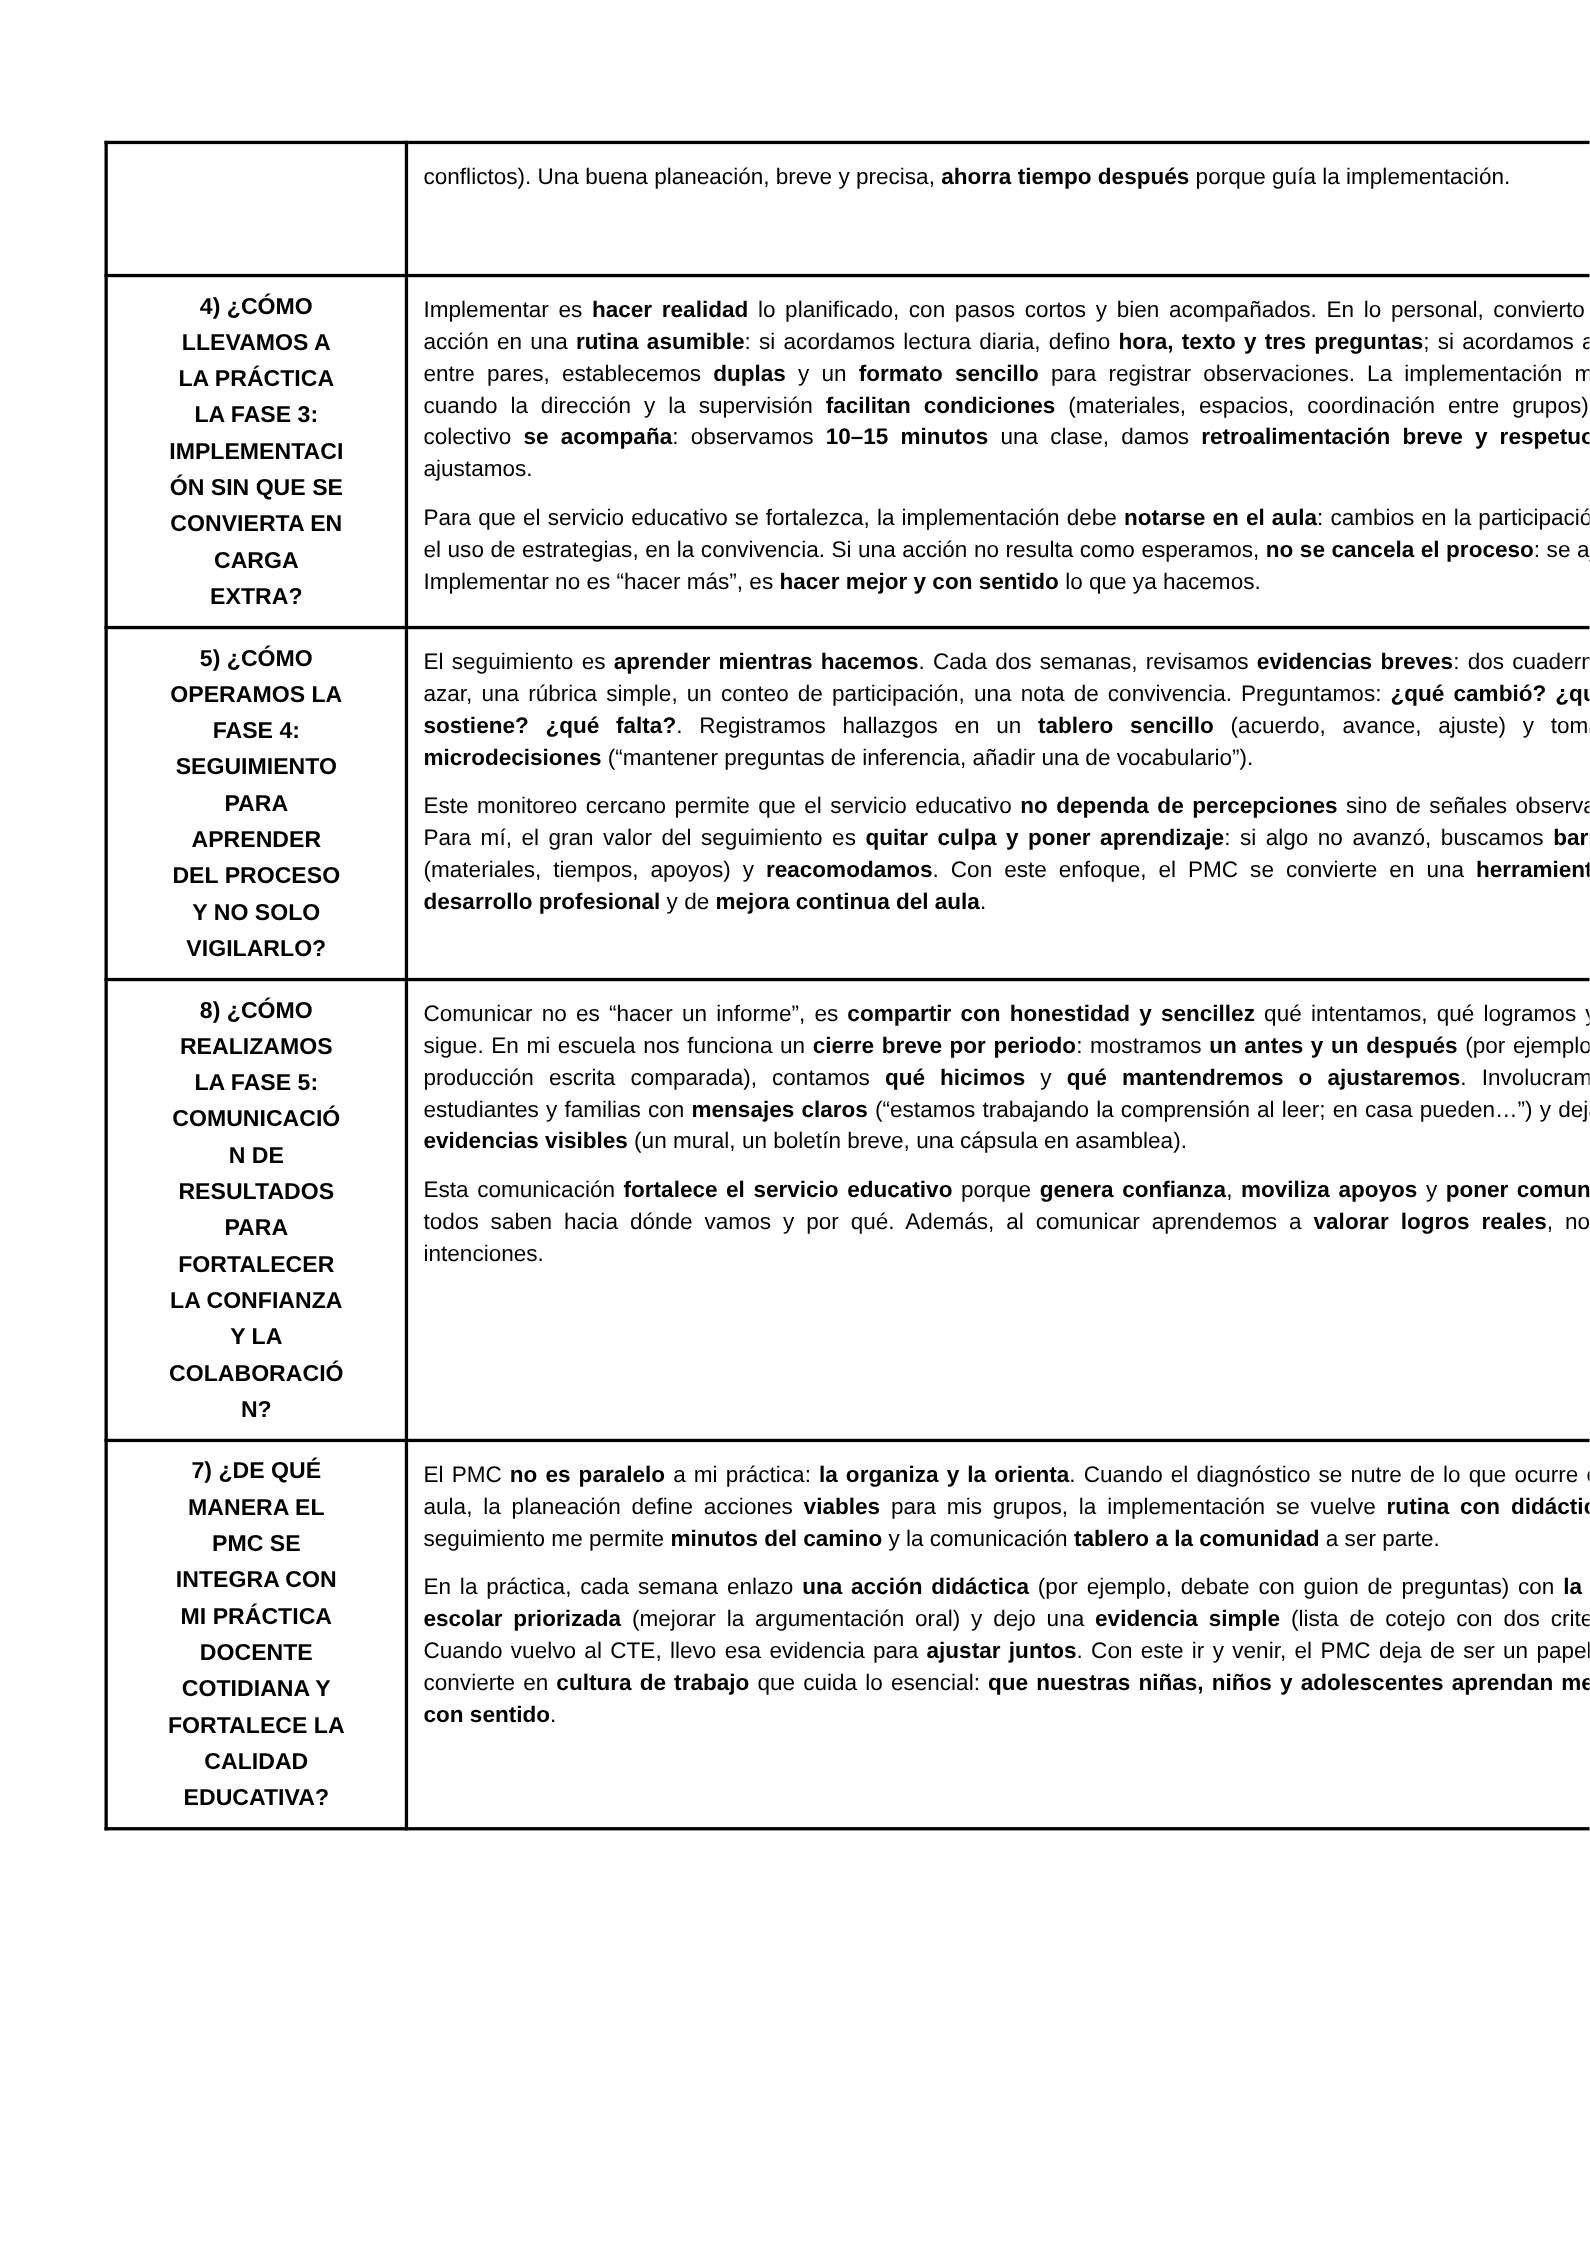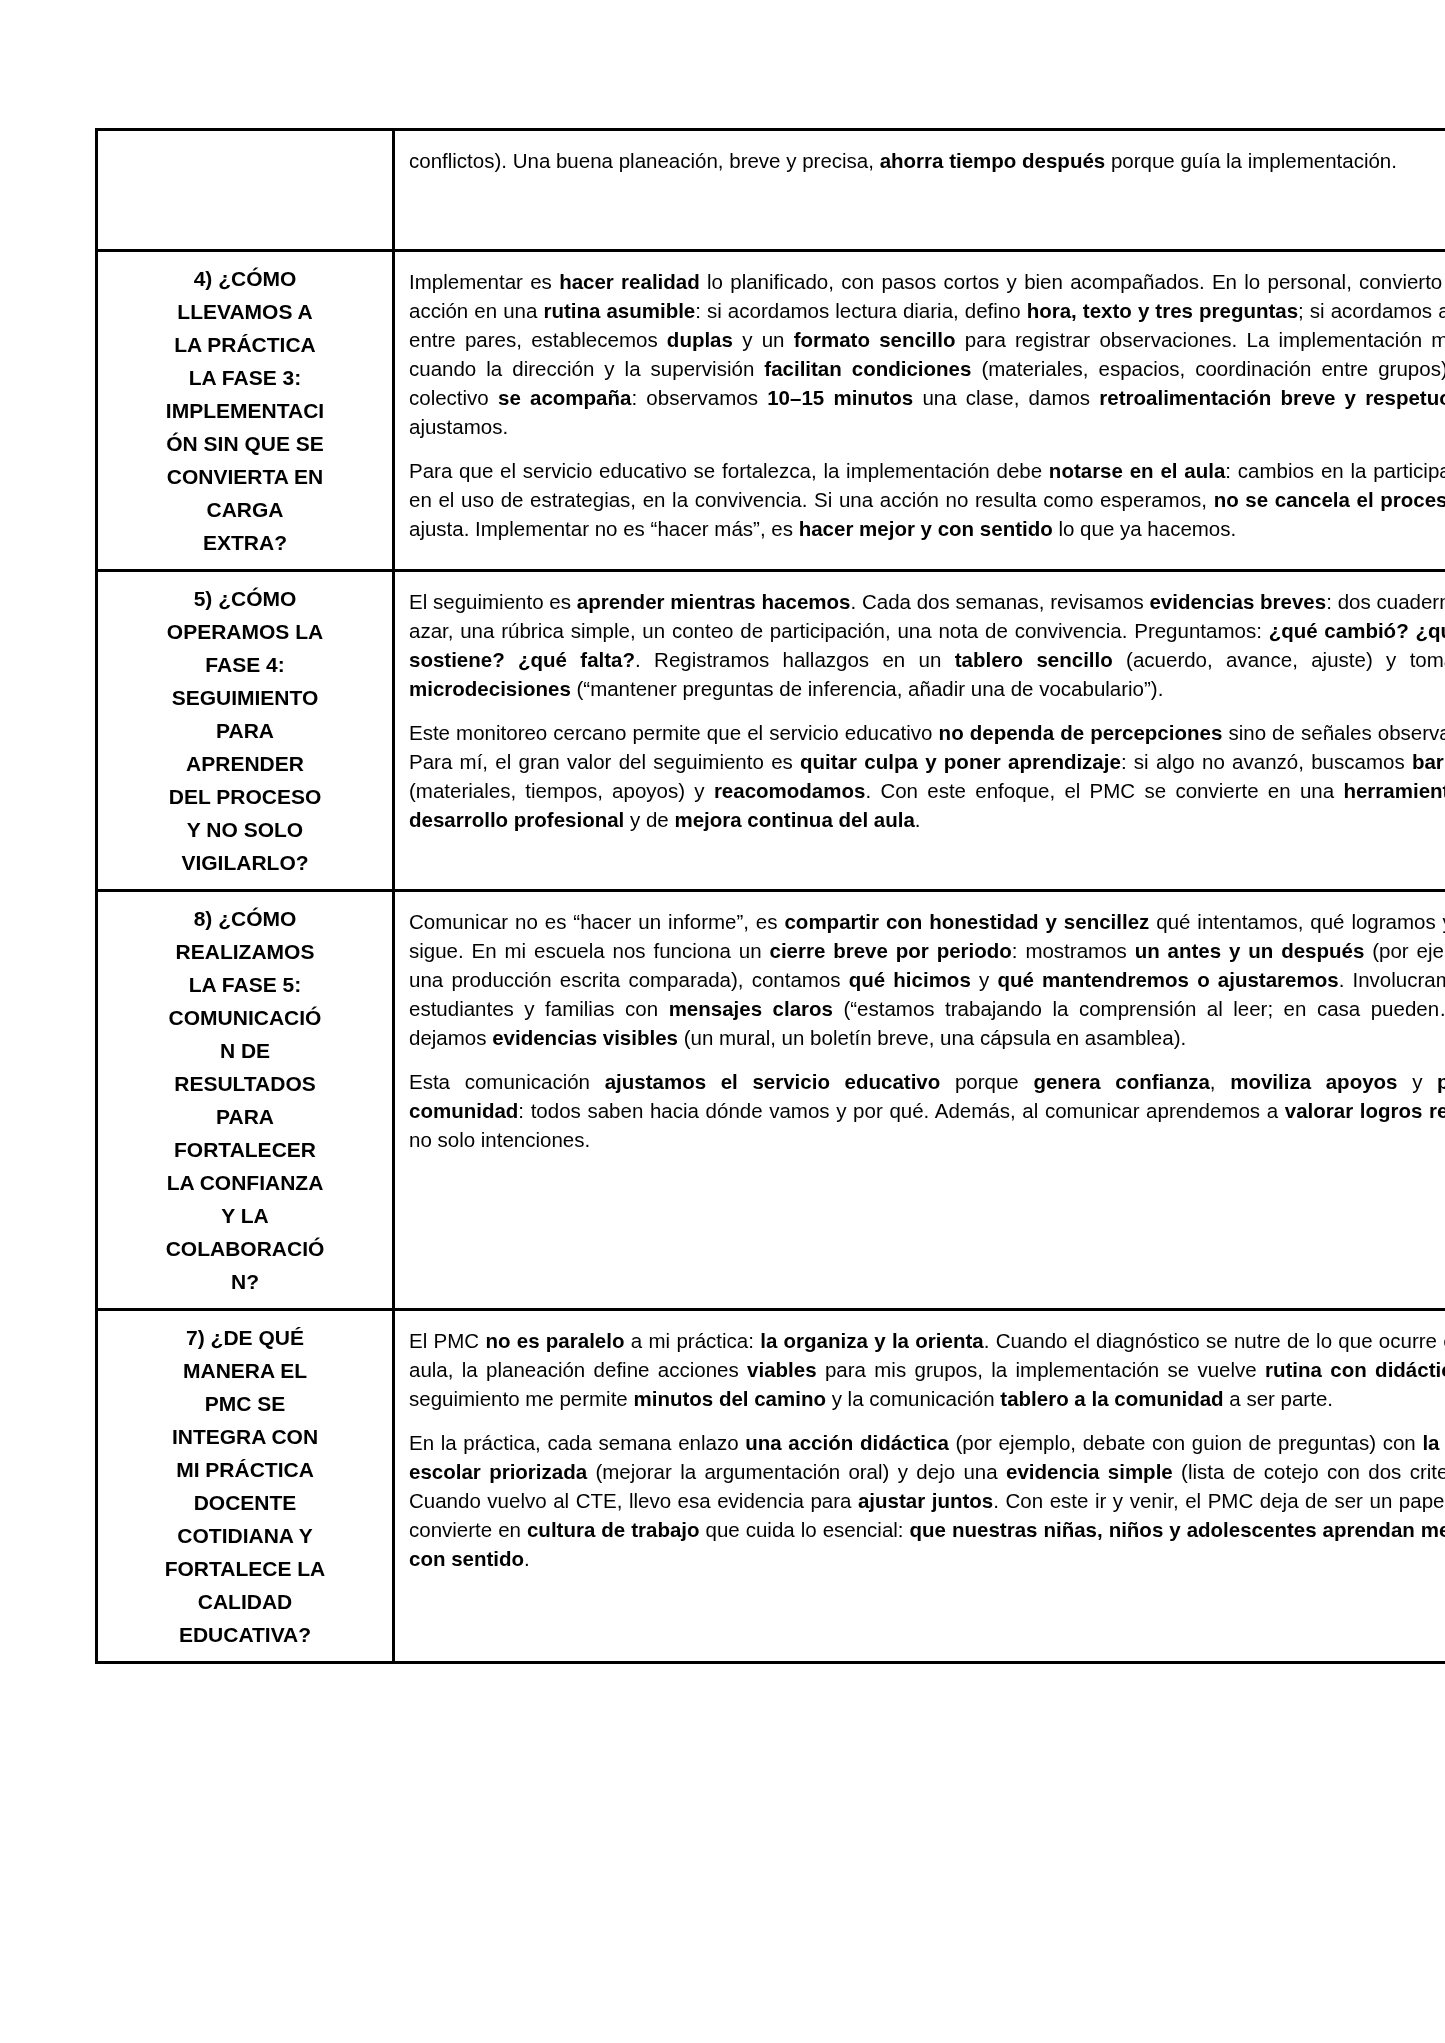--- a/index.html
+++ b/index.html
@@ -27,21 +27,21 @@
     padding: 0;
   }
   td.q-cell {
     width: 262px;
     text-align: center;
     vertical-align: middle;
     font-weight: bold;
     font-size: 21px;
     line-height: 33px;
     white-space: pre-line;
-    padding: 10px 16px;
+    padding: 10px 4px;
   }
   td.a-cell {
     vertical-align: top;
     padding: 15px 14px 17px 14px;
     font-size: 20.5px;
     line-height: 29px;
     text-align: justify;
   }
   td.a-cell p {
     margin: 0;
@@ -103,21 +103,21 @@
 N DE
 RESULTADOS
 PARA
 FORTALECER
 LA CONFIANZA
 Y LA
 COLABORACIÓ
 N?</td>
       <td class="a-cell">
         <p>Comunicar no es “hacer un informe”, es <b>compartir con honestidad y sencillez</b> qué intentamos, qué logramos y qué sigue. En mi escuela nos funciona un <b>cierre breve por periodo</b>: mostramos <b>un antes y un después</b> (por ejemplo, una producción escrita comparada), contamos <b>qué hicimos</b> y <b>qué mantendremos o ajustaremos</b>. Involucramos a estudiantes y familias con <b>mensajes claros</b> (“estamos trabajando la comprensión al leer; en casa pueden…”) y dejamos <b>evidencias visibles</b> (un mural, un boletín breve, una cápsula en asamblea).</p>
-        <p>Esta comunicación <b>ajustamos el servicio educativo</b> porque <b>genera confianza</b>, <b>moviliza apoyos</b> y <b>poner comunidad</b>: todos saben hacia dónde vamos y por qué. Además, al comunicar aprendemos a <b>valorar logros reales</b>, no solo intenciones.</p>
+        <p>Esta comunicación <b>fortalece el servicio educativo</b> porque <b>genera confianza</b>, <b>moviliza apoyos</b> y <b>poner comunidad</b>: todos saben hacia dónde vamos y por qué. Además, al comunicar aprendemos a <b>valorar logros reales</b>, no solo intenciones.</p>
       </td>
     </tr>
     <tr>
       <td class="q-cell">7) ¿DE QUÉ
 MANERA EL
 PMC SE
 INTEGRA CON
 MI PRÁCTICA
 DOCENTE
 COTIDIANA Y

